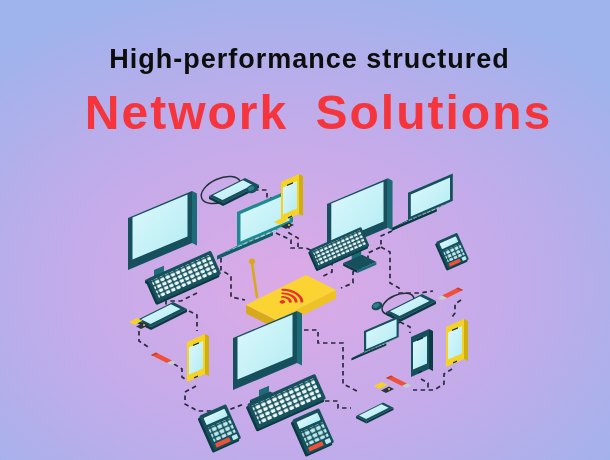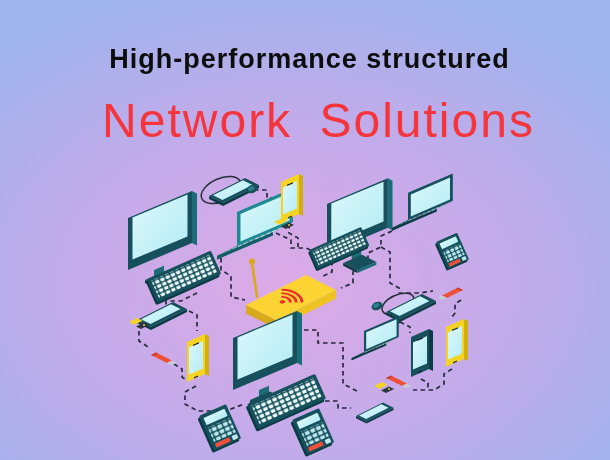--- a/index.html
+++ b/index.html
@@ -1,21 +1,21 @@
 <!DOCTYPE html>
 <html><head>
 <meta charset="utf-8">
 <style>
   html,body{margin:0;padding:0;background:#888;}
   .banner{position:relative;width:610px;height:460px;overflow:hidden;
     background:radial-gradient(ellipse 430px 310px at 47% 62%, #dcaae6 0%, #c4abea 50%, #9fb3ec 100%);
     font-family:"Liberation Sans", sans-serif;}
   .titles{position:absolute;top:44px;left:9px;right:0;text-align:center;z-index:2;}
   .t1{font-size:27px;font-weight:bold;color:#0d0d0d;letter-spacing:1px;}
-  .t2{font-size:48px;font-weight:normal;color:#f5343c;letter-spacing:2px;word-spacing:12px;margin-top:18px;padding-left:18px;}
+  .t2{font-size:48px;font-weight:bold;color:#f5343c;letter-spacing:2px;word-spacing:12px;margin-top:10px;padding-left:18px;}
   svg.illus{position:absolute;left:0;top:0;z-index:1;}
   .frame{fill:var(--fr,#15505c);}
   .fside{fill:var(--fs,#1e6b78);}
   .fdark{fill:var(--fd,#0c3a43);}
   .screen{fill:url(#scr);}
   .pbody{fill:var(--pb,#15505c);}
   .pside{fill:var(--ps,#0c3a43);}
   .pdet{fill:#13242b;}
   .yellow{--pb:#f5d324;--ps:#cfae0e;}
   .tealp{--pb:#15505c;--ps:#0c3a43;}

